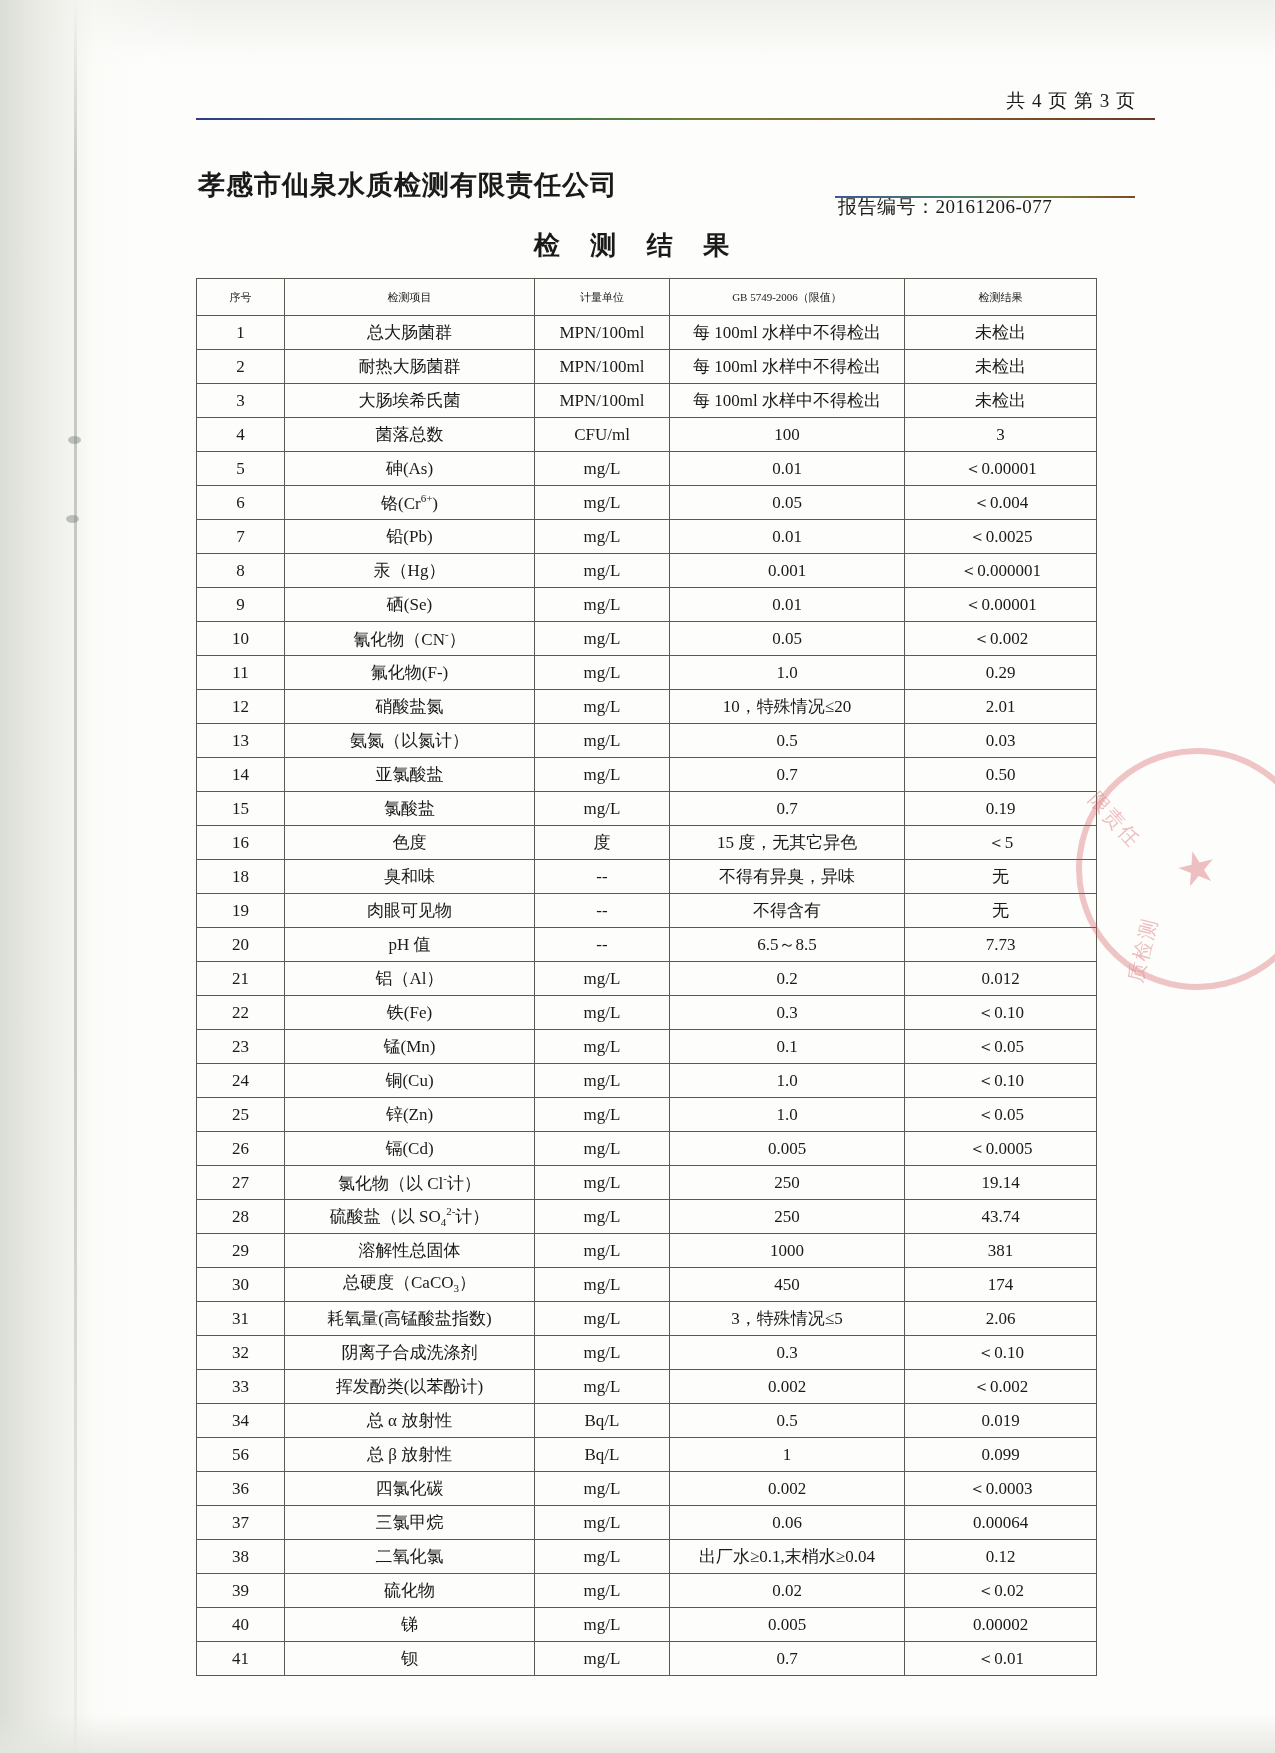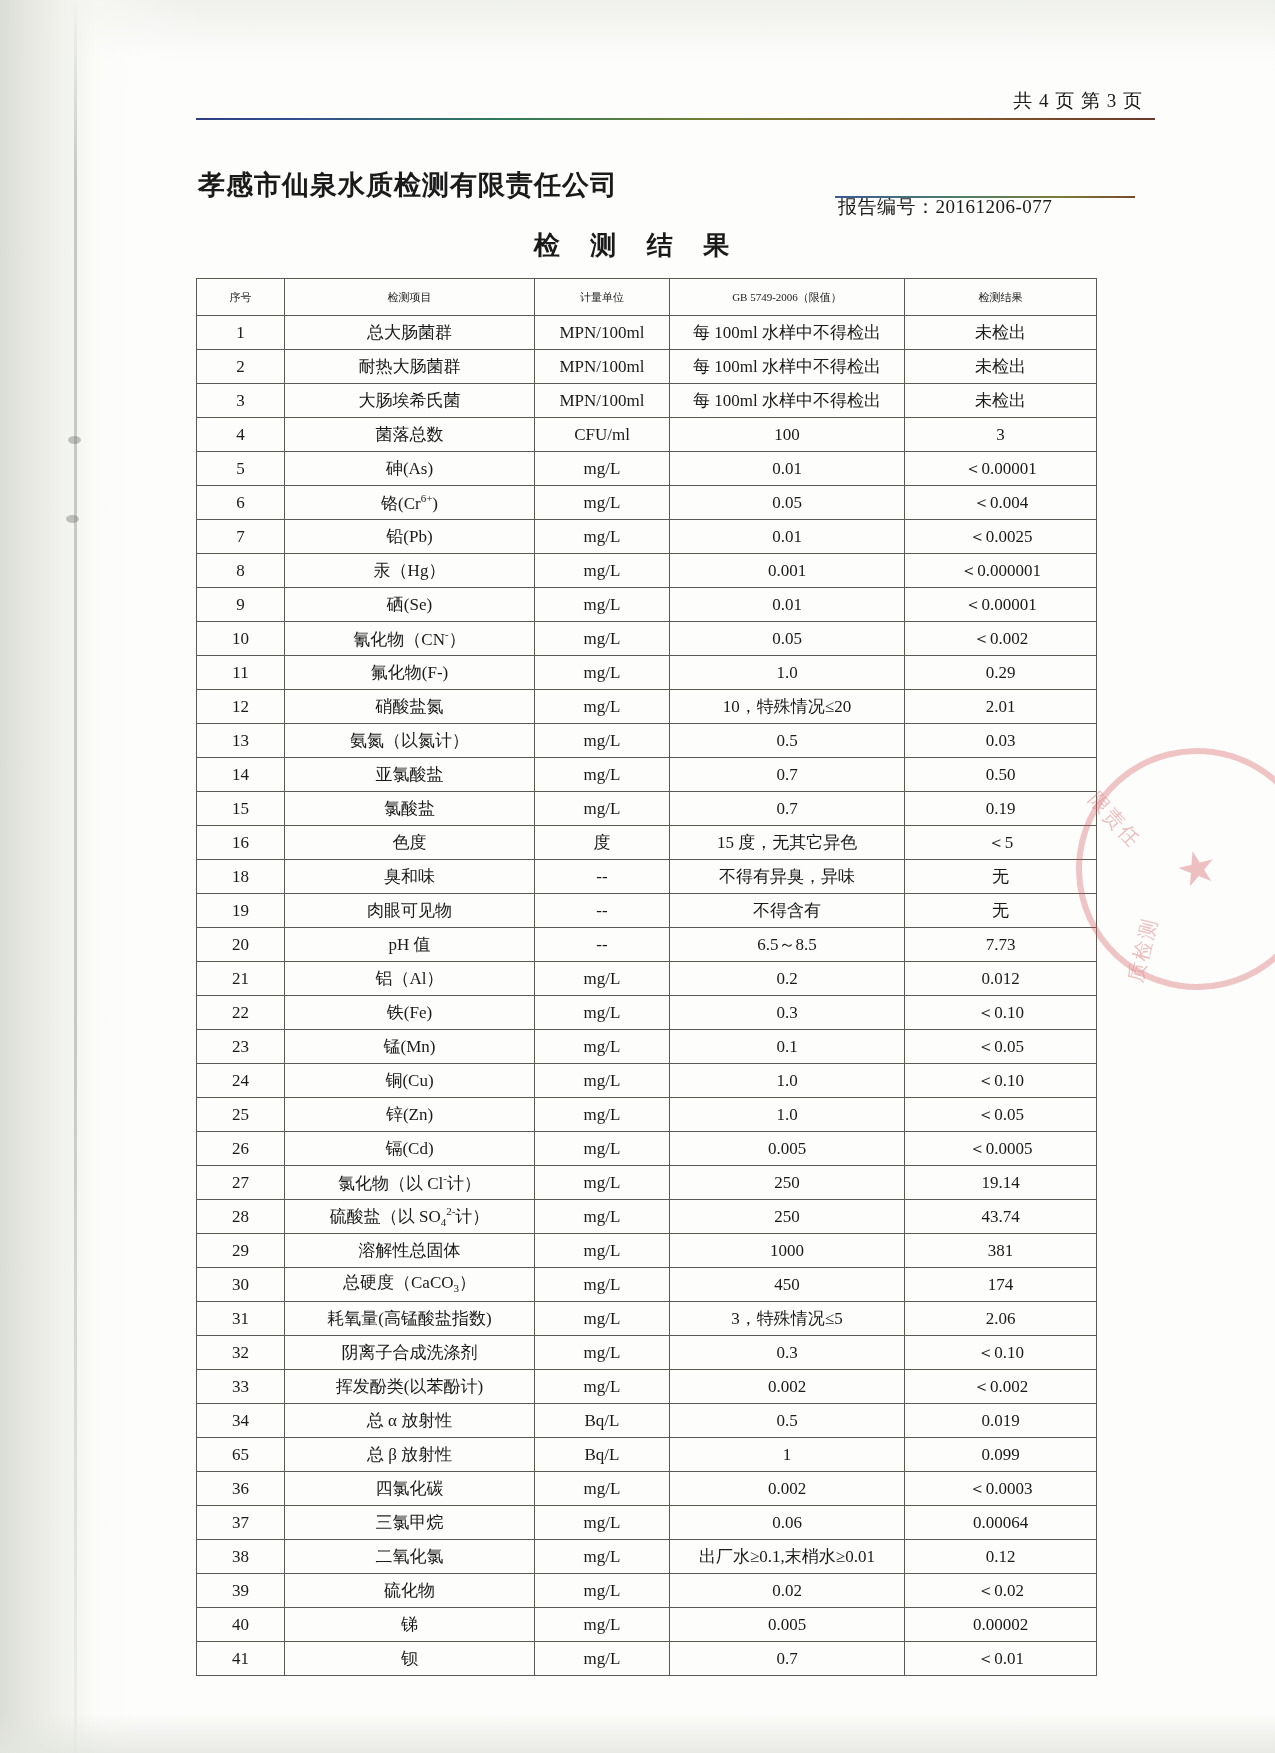--- a/index.html
+++ b/index.html
@@ -48,21 +48,21 @@
   .scan-mark-2 { left: 66px; top: 515px; }
   .bottom-shade {
     position: absolute;
     left: 0; right: 0; bottom: 0; height: 40px;
     background: linear-gradient(to bottom, rgba(255,255,255,0) 0%, rgba(228,230,224,0.85) 100%);
   }
 
   
   .page-count {
     position: absolute;
-    right: 132px;
+    right: 139px;
     top: 88px;
     font-size: 19px;
     letter-spacing: 1px;
     white-space: nowrap;
     font-family: "Liberation Serif", serif;
   }
   .top-rule {
     position: absolute;
     left: 196px;
     right: 120px;
@@ -461,21 +461,21 @@
           <td>＜0.002</td>
         </tr>
         <tr>
           <td>34</td>
           <td>总 α 放射性</td>
           <td>Bq/L</td>
           <td>0.5</td>
           <td>0.019</td>
         </tr>
         <tr>
-          <td>65</td>
+          <td>56</td>
           <td>总 β 放射性</td>
           <td>Bq/L</td>
           <td>1</td>
           <td>0.099</td>
         </tr>
         <tr>
           <td>36</td>
           <td>四氯化碳</td>
           <td>mg/L</td>
           <td>0.002</td>
@@ -485,21 +485,21 @@
           <td>37</td>
           <td>三氯甲烷</td>
           <td>mg/L</td>
           <td>0.06</td>
           <td>0.00064</td>
         </tr>
         <tr>
           <td>38</td>
           <td>二氧化氯</td>
           <td>mg/L</td>
-          <td>出厂水≥0.1,末梢水≥0.01</td>
+          <td>出厂水≥0.1,末梢水≥0.04</td>
           <td>0.12</td>
         </tr>
         <tr>
           <td>39</td>
           <td>硫化物</td>
           <td>mg/L</td>
           <td>0.02</td>
           <td>＜0.02</td>
         </tr>
         <tr>

